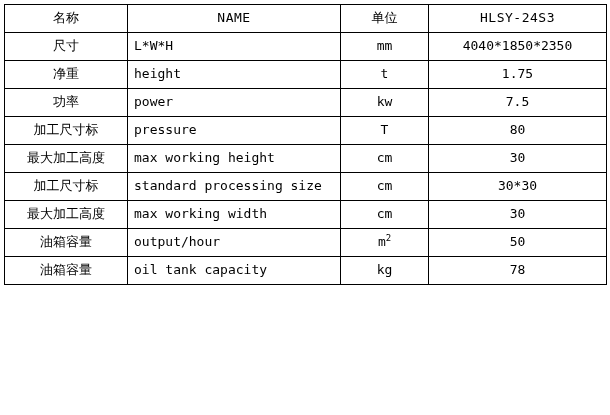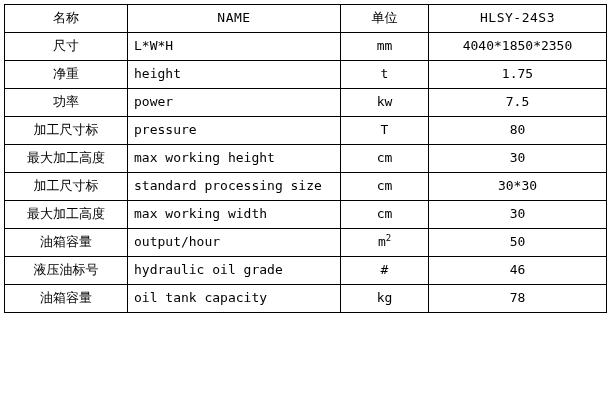--- a/index.html
+++ b/index.html
@@ -129,25 +129,19 @@
         <td class="mono-center">cm</td>
         <td class="mono-center">30</td>
       </tr>
       <tr>
         <td class="cn">油箱容量</td>
         <td class="en">output/hour</td>
         <td class="mono-center">m<sup>2</sup></td>
         <td class="mono-center">50</td>
       </tr>
       <tr>
-        <td class="cn">液压油标号</td>
-        <td class="en">hydraulic oil grade</td>
-        <td class="mono-center">#</td>
-        <td class="mono-center">46</td>
-      </tr>
-      <tr>
         <td class="cn">油箱容量</td>
         <td class="en">oil tank capacity</td>
         <td class="mono-center">kg</td>
         <td class="mono-center">78</td>
       </tr>
     </tbody>
 </table>
 
 </body></html>

